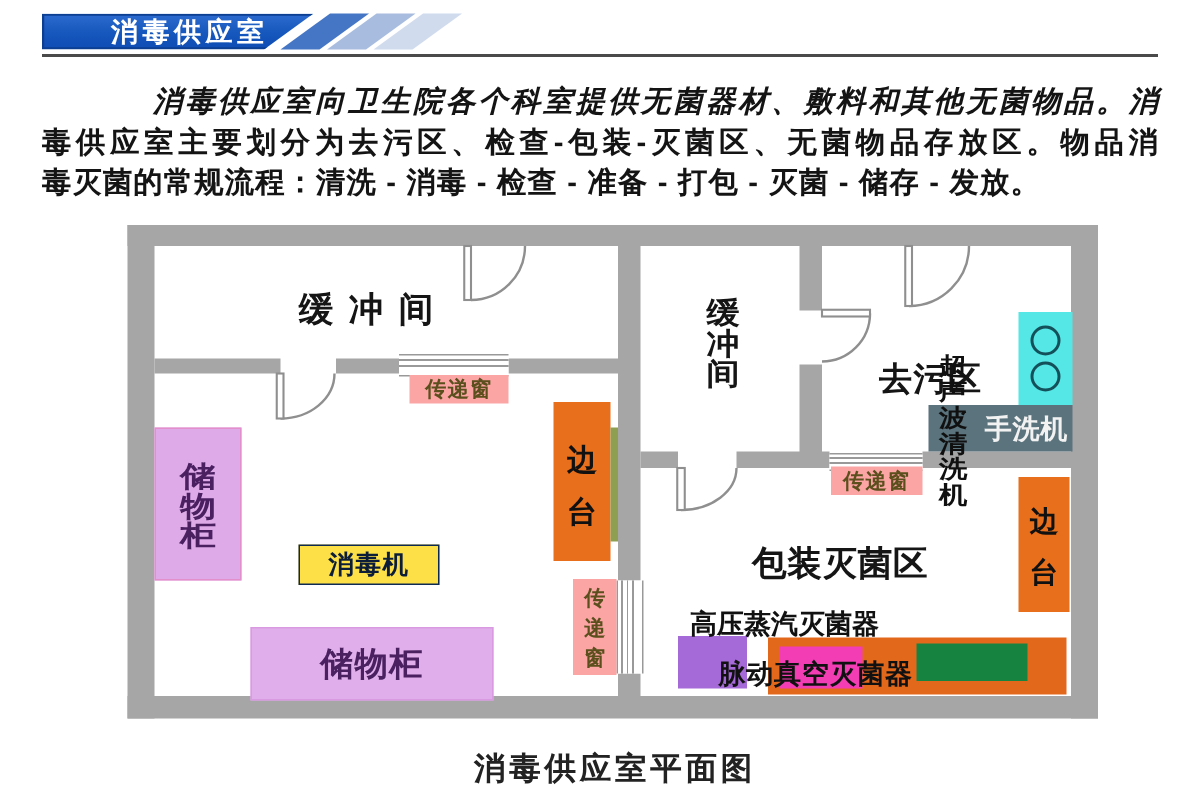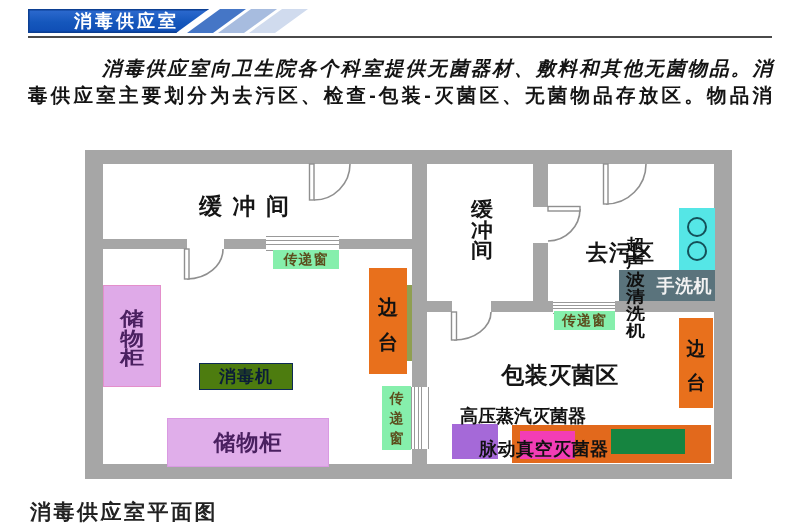--- a/index.html
+++ b/index.html
@@ -72,21 +72,21 @@
   #label-sterile{left:140px;top:310px;width:230px;text-align:center;font-size:23px;letter-spacing:0.5px;}
   #label-packing{left:445px;top:360px;width:230px;text-align:center;font-size:23px;letter-spacing:0.5px;}
   
   .equip{position:absolute;display:flex;align-items:center;justify-content:center;}
   .vspan{display:block;word-break:break-all;text-align:center;white-space:normal;}
   #cabinet-v{left:103px;top:285px;width:56px;height:100px;background:#dfaae8;border:1.5px solid #e38fcb;
     color:#4a2060;font-weight:700;font-size:19px;line-height:19.5px;}
   #cabinet-v .vspan{width:20px;transform:scaleX(1.25);padding-top:5px;}
   #cabinet-h{left:167px;top:418px;width:160px;height:47px;background:#e0aeea;border:1.5px solid #d99ae2;
     color:#4a2060;font-weight:700;font-size:22px;letter-spacing:1px;}
-  #disinfector{left:199px;top:363px;width:92px;height:25px;background:#4d7c0f;border:1.5px solid #0d2a55;
+  #disinfector{left:199px;top:363px;width:92px;height:25px;background:#fde047;border:1.5px solid #0d2a55;
     color:#0b1d38;font-weight:700;font-size:17px;letter-spacing:1px;}
   #side-table-left{left:369px;top:268px;width:38px;height:106px;background:#e8701c;
     color:#111;font-weight:700;font-size:20px;line-height:35px;}
   #side-table-left .vspan{width:21px;padding-top:7px;}
   #side-table-left-strip{position:absolute;left:407px;top:285px;width:5px;height:76px;background:#8f9f52;}
   #side-table-right{left:679px;top:318px;width:34px;height:90px;background:#e8701c;
     color:#111;font-weight:700;font-size:19px;line-height:34px;}
   #side-table-right .vspan{width:20px;padding-top:6px;}
   #ultrasonic-box{left:679px;top:208px;width:36px;height:62px;background:#55e6e6;flex-direction:column;gap:4px;}
   .u-circle{width:20px;height:20px;border:2.6px solid #145059;border-radius:50%;box-sizing:border-box;}
@@ -96,42 +96,43 @@
   #counter-orange{left:512px;top:425px;width:199px;height:38px;background:#e2691c;}
   #pulse-vacuum-box{left:520px;top:431px;width:55px;height:28px;background:#f33db5;}
   #cassette-box{left:611px;top:429px;width:74px;height:25px;background:#168440;}
   .equip-label{position:absolute;color:#111;font-weight:700;white-space:nowrap;}
   #label-ultrasonic{left:626px;top:236px;width:19px;font-size:16px;line-height:17.3px;text-align:center;
     word-break:break-all;white-space:normal;z-index:5;color:#101010;transform:scaleX(1.18);}
   #label-autoclave{left:412px;top:404px;font-size:18px;z-index:5;padding-left:48px;}
   #label-pulse{left:479px;top:437px;font-size:18px;z-index:5;letter-spacing:0.5px;}
   #label-cassette{left:613px;top:444px;font-size:17.5px;z-index:5;letter-spacing:0.5px;}
   
-  .pw{position:absolute;background:#86efac;color:#5c4f1e;font-weight:700;display:flex;align-items:center;justify-content:center;}
+  .pw{position:absolute;background:#fca5a5;color:#5c4f1e;font-weight:700;display:flex;align-items:center;justify-content:center;}
   #pass-left{left:273px;top:250px;width:66px;height:19px;font-size:14px;letter-spacing:1px;}
   #pass-right{left:554px;top:311px;width:61px;height:19px;font-size:14px;letter-spacing:1px;}
   #pass-mid{left:382px;top:386px;width:29px;height:64px;font-size:14px;line-height:20px;}
   #pass-mid .vspan{width:15px;}
   
-  #caption{position:absolute;left:30px;top:498px;width:760px;text-align:left;
+  #caption{position:absolute;left:30px;top:498px;width:760px;text-align:center;
     font-size:21px;font-weight:700;color:#222;letter-spacing:2.5px;}
 </style>
 </head>
 <body>
 
 <div id="title-bar"></div>
 <div class="hdr-stripe" id="stripe-1"></div>
 <div class="hdr-stripe" id="stripe-2"></div>
 <div class="hdr-stripe" id="stripe-3"></div>
 <div id="title-text">消毒供应室</div>
 <div id="header-rule"></div>
 
 <div id="intro">
   <div class="intro-line first">消毒供应室向卫生院各个科室提供无菌器材、敷料和其他无菌物品。消</div>
   <div class="intro-line">毒供应室主要划分为去污区、检查-包装-灭菌区、无菌物品存放区。物品消</div>
+  <div class="intro-line last">毒灭菌的常规流程：清洗 - 消毒 - 检查 - 准备 - 打包 - 灭菌 - 储存 - 发放。</div>
 </div>
 
 <div id="plan">
   <div class="wall" id="wall-top"></div>
   <div class="wall" id="wall-bottom"></div>
   <div class="wall" id="wall-left"></div>
   <div class="wall" id="wall-right"></div>
   <div class="wall" id="wall-mid-a"></div>
   <div class="wall" id="wall-mid-b"></div>
   <div class="wall" id="wall-v2-a"></div>

